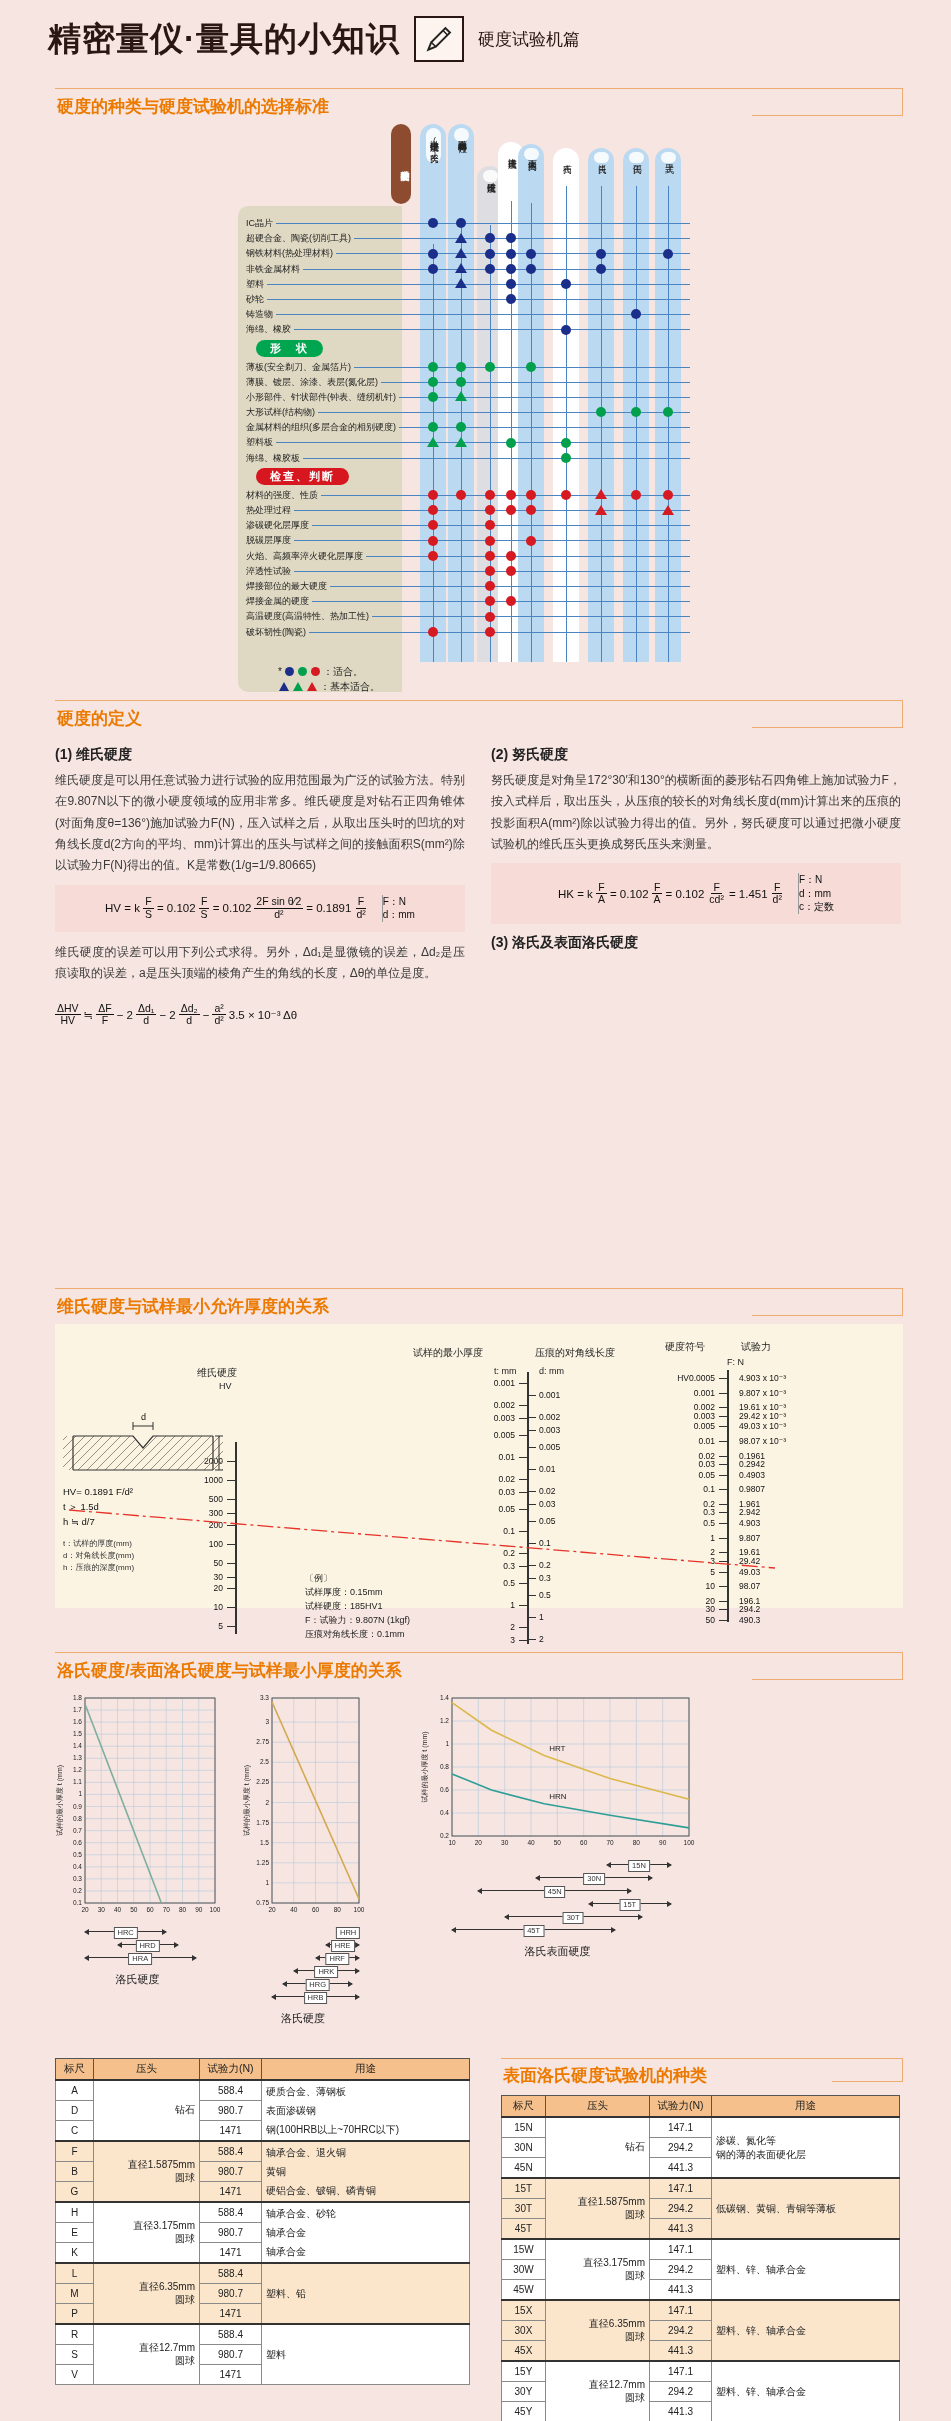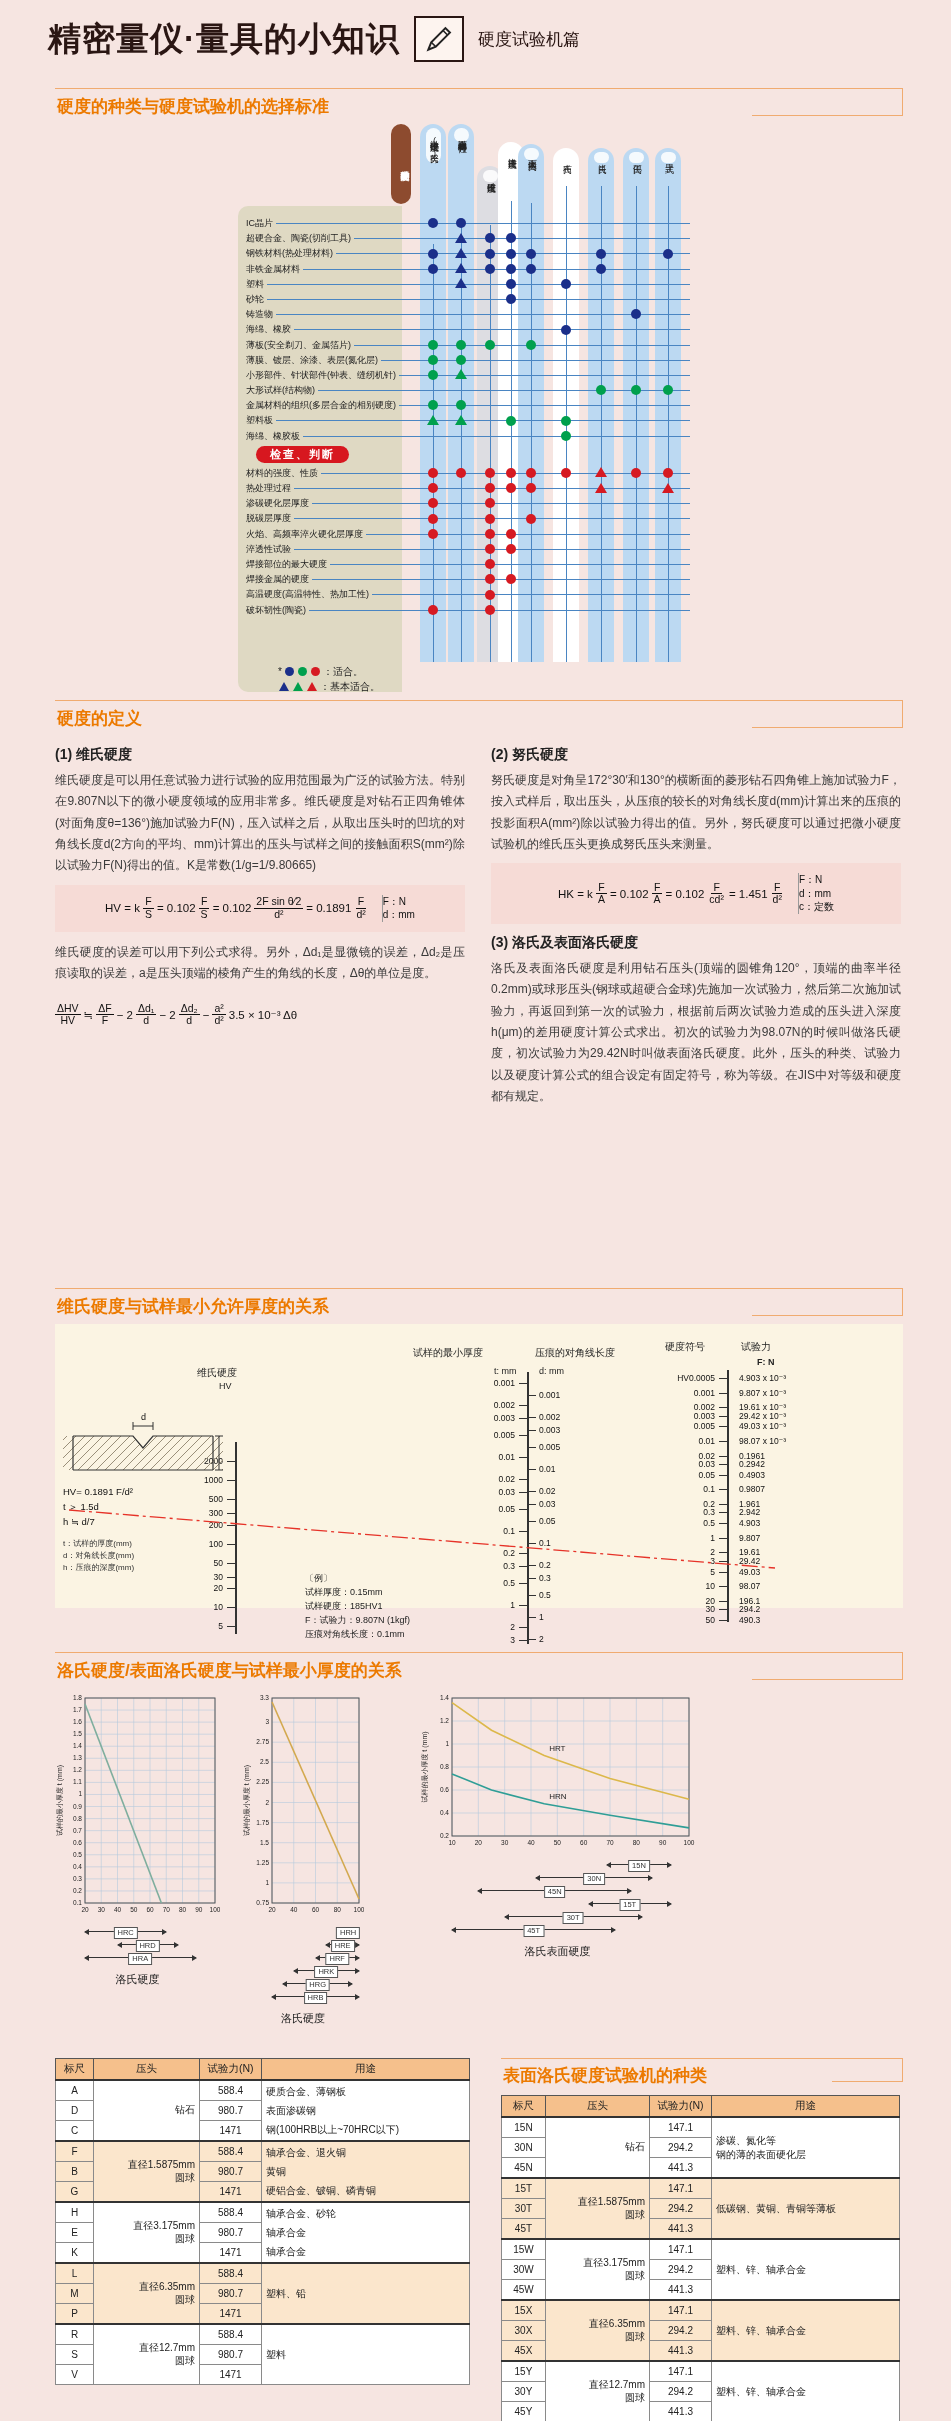--- a/index.html
+++ b/index.html
@@ -193,20 +193,21 @@
         <div class="mrow">
           <span class="mlbl">铸造物</span>
           <div class="mline"></div>
           <span class="mdot" style="background: rgb(27, 47, 138); left: 385px;"></span>
         </div>
         <div class="mrow">
           <span class="mlbl">海绵、橡胶</span>
           <div class="mline"></div>
           <span class="mdot" style="background: rgb(27, 47, 138); left: 315px;"></span>
         </div>
+        <div class="mx-pillwrap"><span class="mx-pill" style="background: rgb(0, 165, 79);">形　状</span></div>
         <div class="mrow">
           <span class="mlbl">薄板(安全剃刀、金属箔片)</span>
           <div class="mline"></div>
           <span class="mdot" style="background: rgb(0, 160, 77); left: 182px;"></span>
           <span class="mdot" style="background: rgb(0, 160, 77); left: 210px;"></span>
           <span class="mdot" style="background: rgb(0, 160, 77); left: 239px;"></span>
           <span class="mdot" style="background: rgb(0, 160, 77); left: 280px;"></span>
         </div>
         <div class="mrow">
           <span class="mlbl">薄膜、镀层、涂漆、表层(氮化层)</span>
@@ -430,37 +431,36 @@
               <span class="den">d²</span>
             </span>
           </span>
           <span class="fx-leg">
             <div>F：N</div>
             <div>d：mm</div>
             <div>c：定数</div>
           </span>
         </div>
       <h3>(3) 洛氏及表面洛氏硬度</h3>
-      <p>洛氏及表面洛氏硬度是利用钻石压头(顶端的圆锥角120°，顶端的曲率半径0.2mm)或球形压头(钢球或超硬合金球)先施加一次试验力，然后第二次施加试验力，再返回到第一次的试验力，根据前后两次试验力造成的压头进入深度h(μm)的差用硬度计算公式求出。初次的试验力为98.07N的时候叫做洛氏硬度，初次试验力为29.42N时叫做表面洛氏硬度。此外，压头的种类、试验力以及硬度计算公式的组合设定有固定符号，称为等级。在JIS中对等级和硬度都有规定。</p>
     </div>
   </div>
 </div>
 
 <div class="sec" style="top:1288px;">
   <div class="sec-head">
     <span class="sec-title">维氏硬度与试样最小允许厚度的关系</span>
   </div>
   <div class="nomo" id="nomo">
       <div class="nm-h" style="left: 358px; top: 22px;">试样的最小厚度</div>
       <div class="nm-h" style="left: 480px; top: 22px;">压痕的对角线长度</div>
       <div class="nm-sub" style="left: 428px; top: 42px; margin-left: 11px;">t: mm</div>
       <div class="nm-sub" style="left: 484px; top: 42px;">d: mm</div>
       <div class="nm-h" style="left: 610px; top: 16px;">硬度符号</div>
       <div class="nm-h" style="left: 686px; top: 16px;">试验力</div>
-      <div class="nm-sub" style="left: 702px; top: 33px; font-weight: bold;">F: N</div>
+      <div class="nm-sub" style="left: 672px; top: 33px;">F: N</div>
       <div class="nm-h" style="left: 142px; top: 42px;">维氏硬度</div>
       <div class="nm-sub" style="left: 164px; top: 57px;">HV</div>
       <div class="nm-line" style="left: 472px; top: 48px; height: 272px;"></div>
       <div class="nm-tickL" style="left: 464px; top: 59px;"></div>
       <div class="nm-lab" style="left: 404px; top: 55px; width: 56px; text-align: right;">0.001</div>
       <div class="nm-tickL" style="left: 464px; top: 81.2762px;"></div>
       <div class="nm-lab" style="left: 404px; top: 77.2762px; width: 56px; text-align: right;">0.002</div>
       <div class="nm-tickL" style="left: 464px; top: 94.307px;"></div>
       <div class="nm-lab" style="left: 404px; top: 90.307px; width: 56px; text-align: right;">0.003</div>
       <div class="nm-tickL" style="left: 464px; top: 110.724px;"></div>

